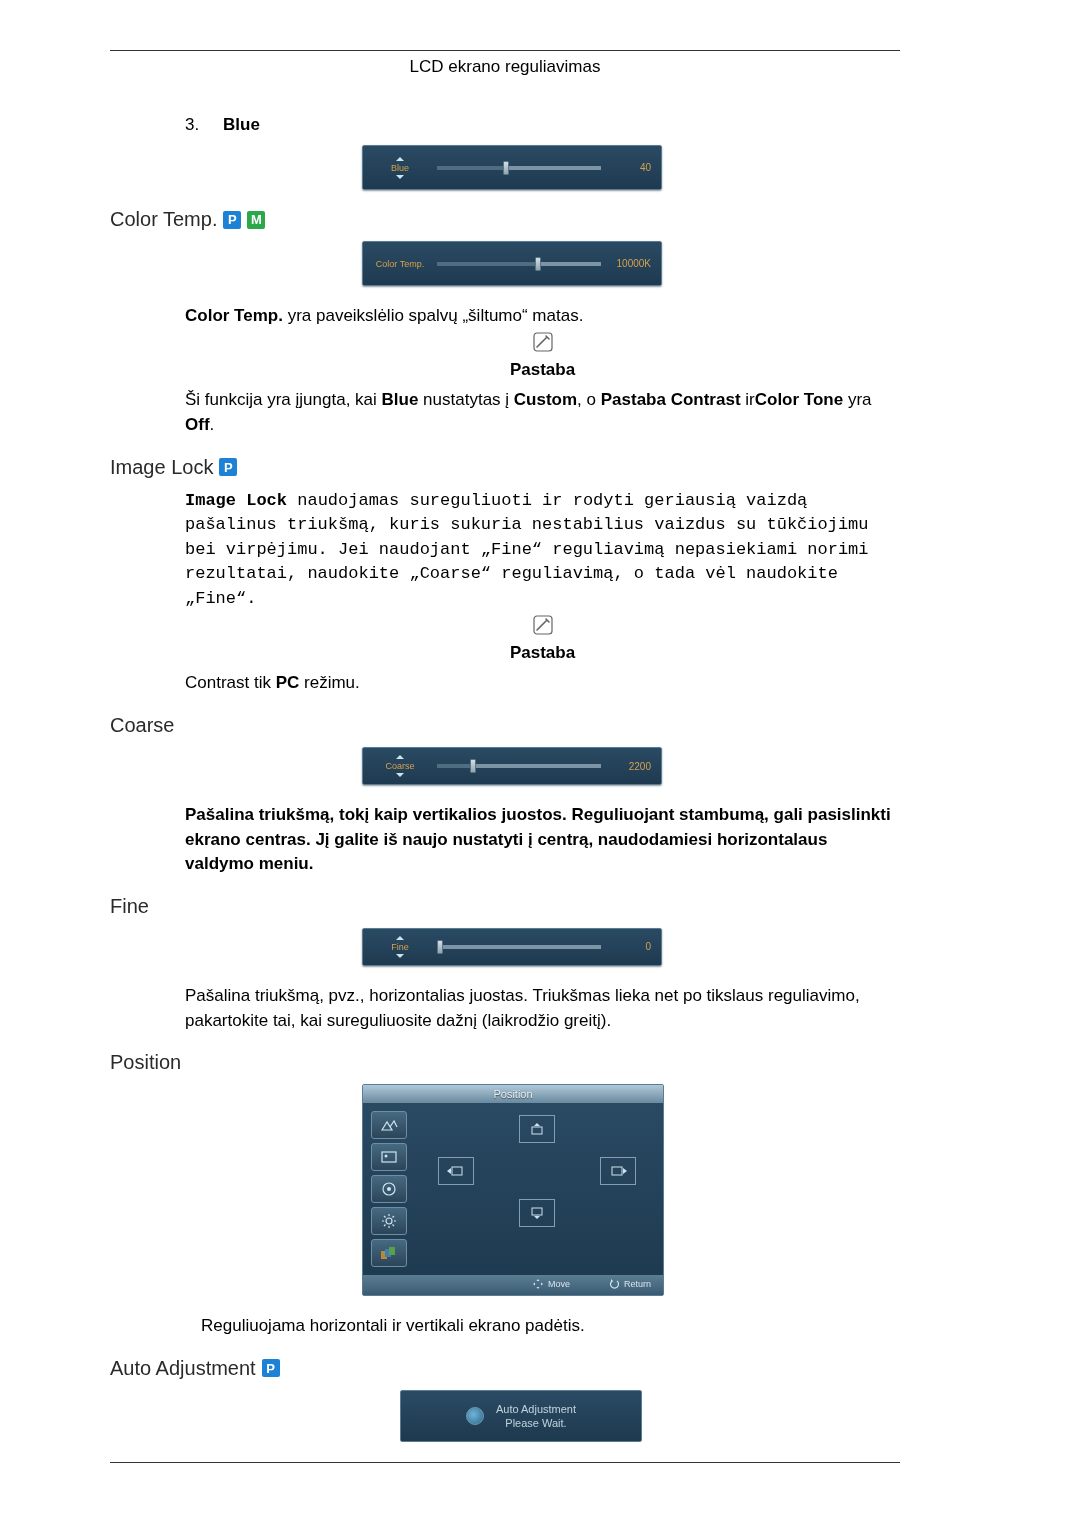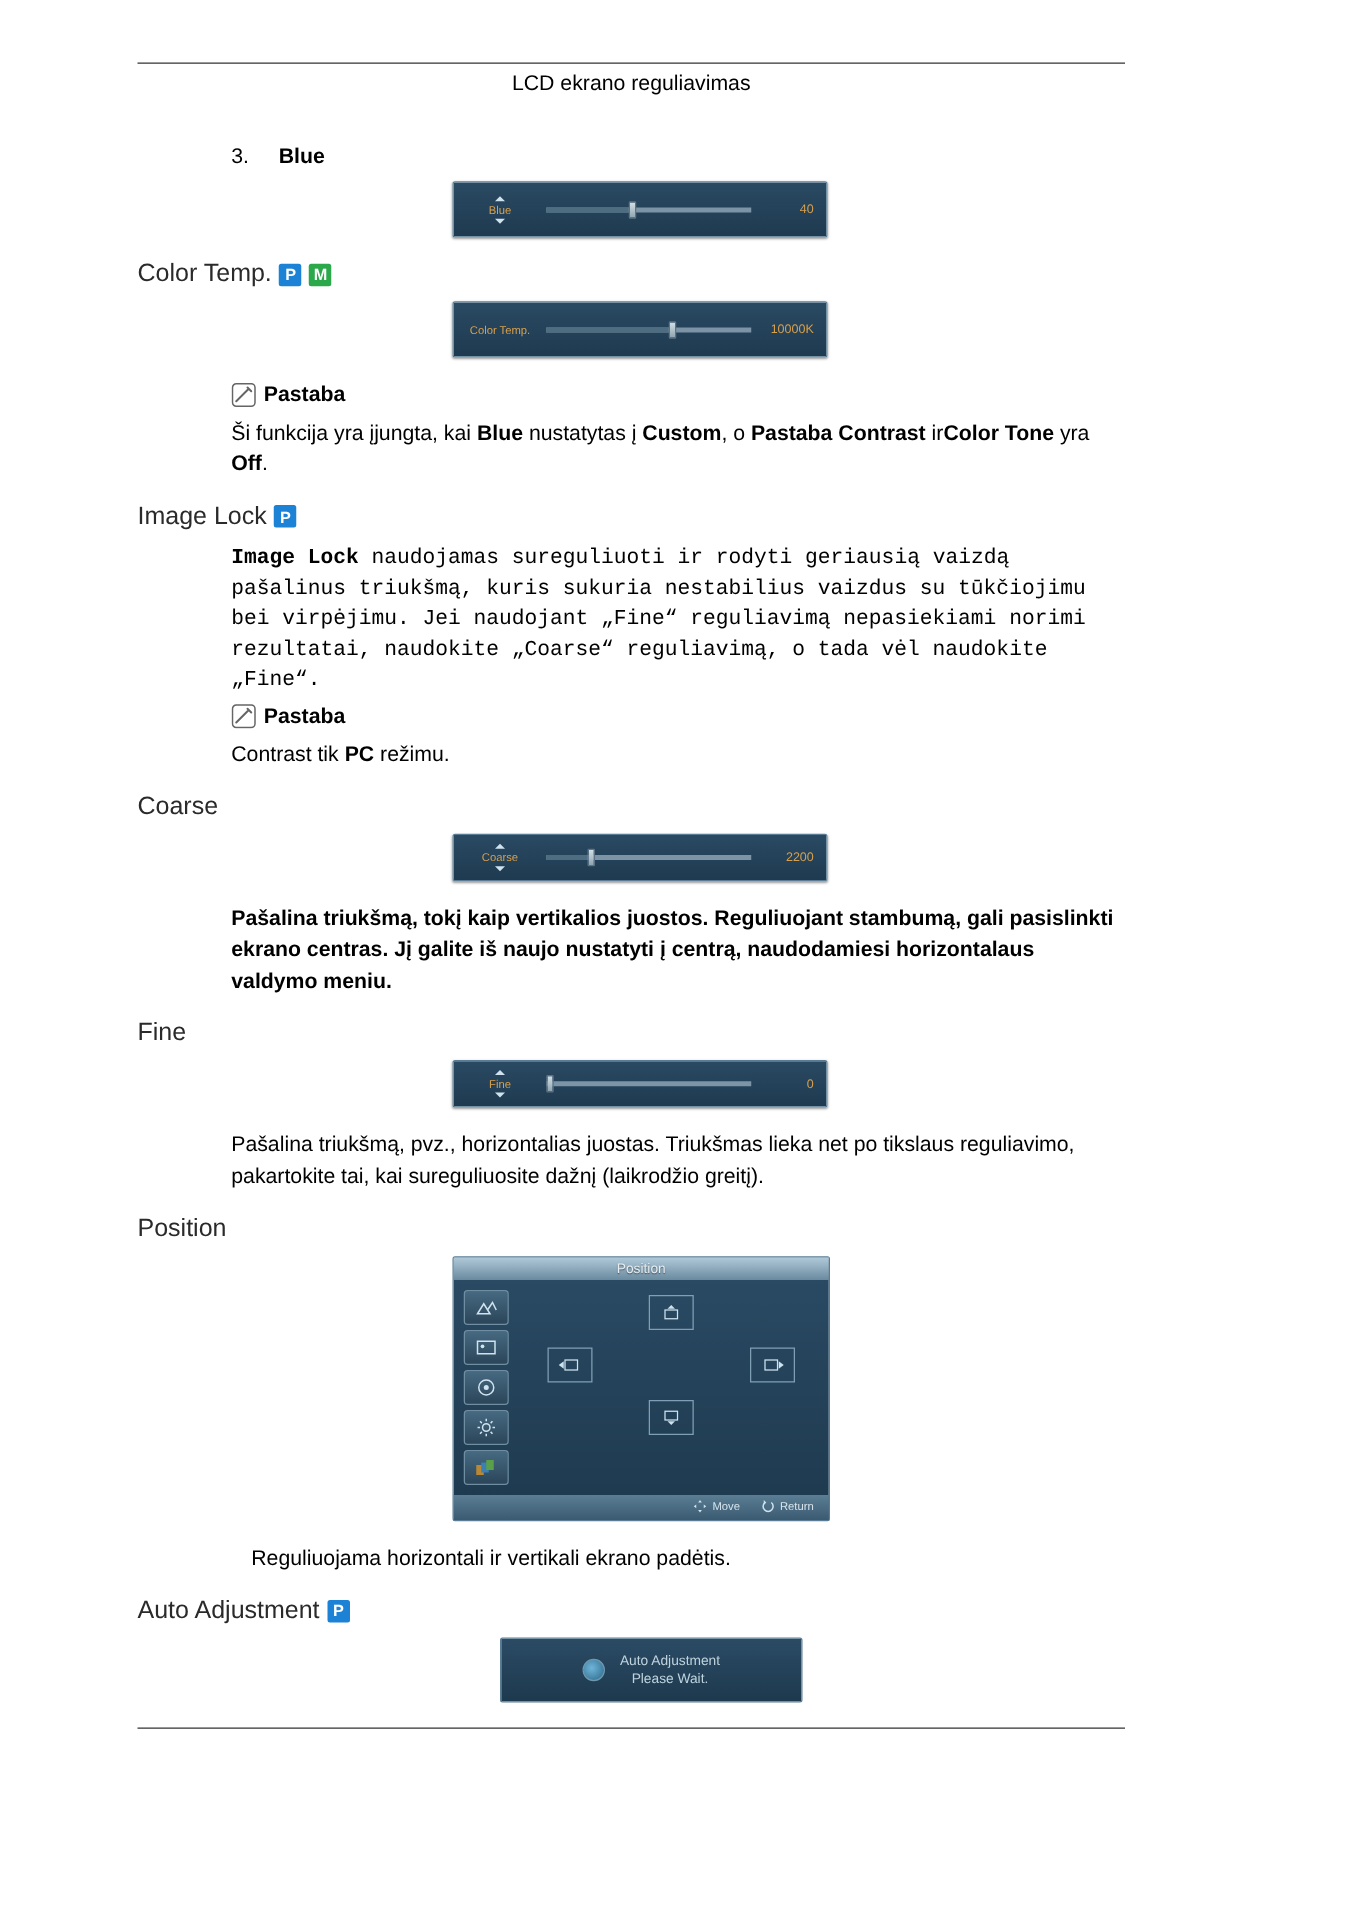--- a/index.html
+++ b/index.html
@@ -127,20 +127,21 @@
   .body-block {
     margin-left: 75px;
     font-size: 17px;
     line-height: 1.45;
   }
   .note-row {
     display: flex;
     align-items: center;
     gap: 6px;
     margin: 3px 0 6px 0;
+    flex-direction: column;
   }
   .note-label {
     font-weight: bold;
   }
   .note-icon {
     width: 20px;
     height: 20px;
   }
   b { font-weight: bold; }
 
@@ -197,21 +198,21 @@
     height: 26px;
     border: 1px solid #7fa0b4;
     display: flex;
     align-items: center;
     justify-content: center;
   }
   .empty { border: none; background: none; }
   .position-footer {
     display: flex;
     justify-content: flex-end;
-    gap: 16px;
+    gap: 38px;
     padding: 3px 12px 5px 0;
     background: linear-gradient(#5b7e95, #3a5a71);
     font-size: 9px;
     color: #d7e4ec;
     align-items: center;
   }
   .foot-icon {
     display: inline-flex;
     align-items: center;
     gap: 4px;
@@ -286,20 +287,23 @@
         <div class="osd-slider-name">Color Temp.</div>
       </div>
       <div class="osd-slider-track">
         <div class="osd-slider-fill" style="width:60%"></div>
         <div class="osd-slider-thumb" style="left:60%"></div>
       </div>
       <div class="osd-slider-value">10000K</div>
     </div>
 
     <div class="body-block">
+      <p style="margin:0 0 2px 0;">
+        <b>Color Temp.</b><span> yra paveikslėlio spalvų „šiltumo“ matas.</span>
+      </p>
       <div class="note-row">
         <svg class="note-icon" viewBox="0 0 20 20">
             <rect x="1" y="1" width="18" height="18" rx="3" fill="#fff" stroke="#656565" stroke-width="1.2"></rect>
             <path d="M4 15 L14 5 M13 4 L16 7" stroke="#656565" stroke-width="1.6" fill="none" stroke-linecap="round"></path>
           </svg>
         <span class="note-label">Pastaba</span>
       </div>
       <p style="margin:6px 0 0 0;">
         <span>Ši funkcija yra įjungta, kai </span><b>Blue</b><span> nustatytas į </span><b>Custom</b><span>, o </span><b>Pastaba Contrast</b><span> ir</span><b>Color Tone</b><span> yra </span><b>Off</b><span>.</span>
       </p>

